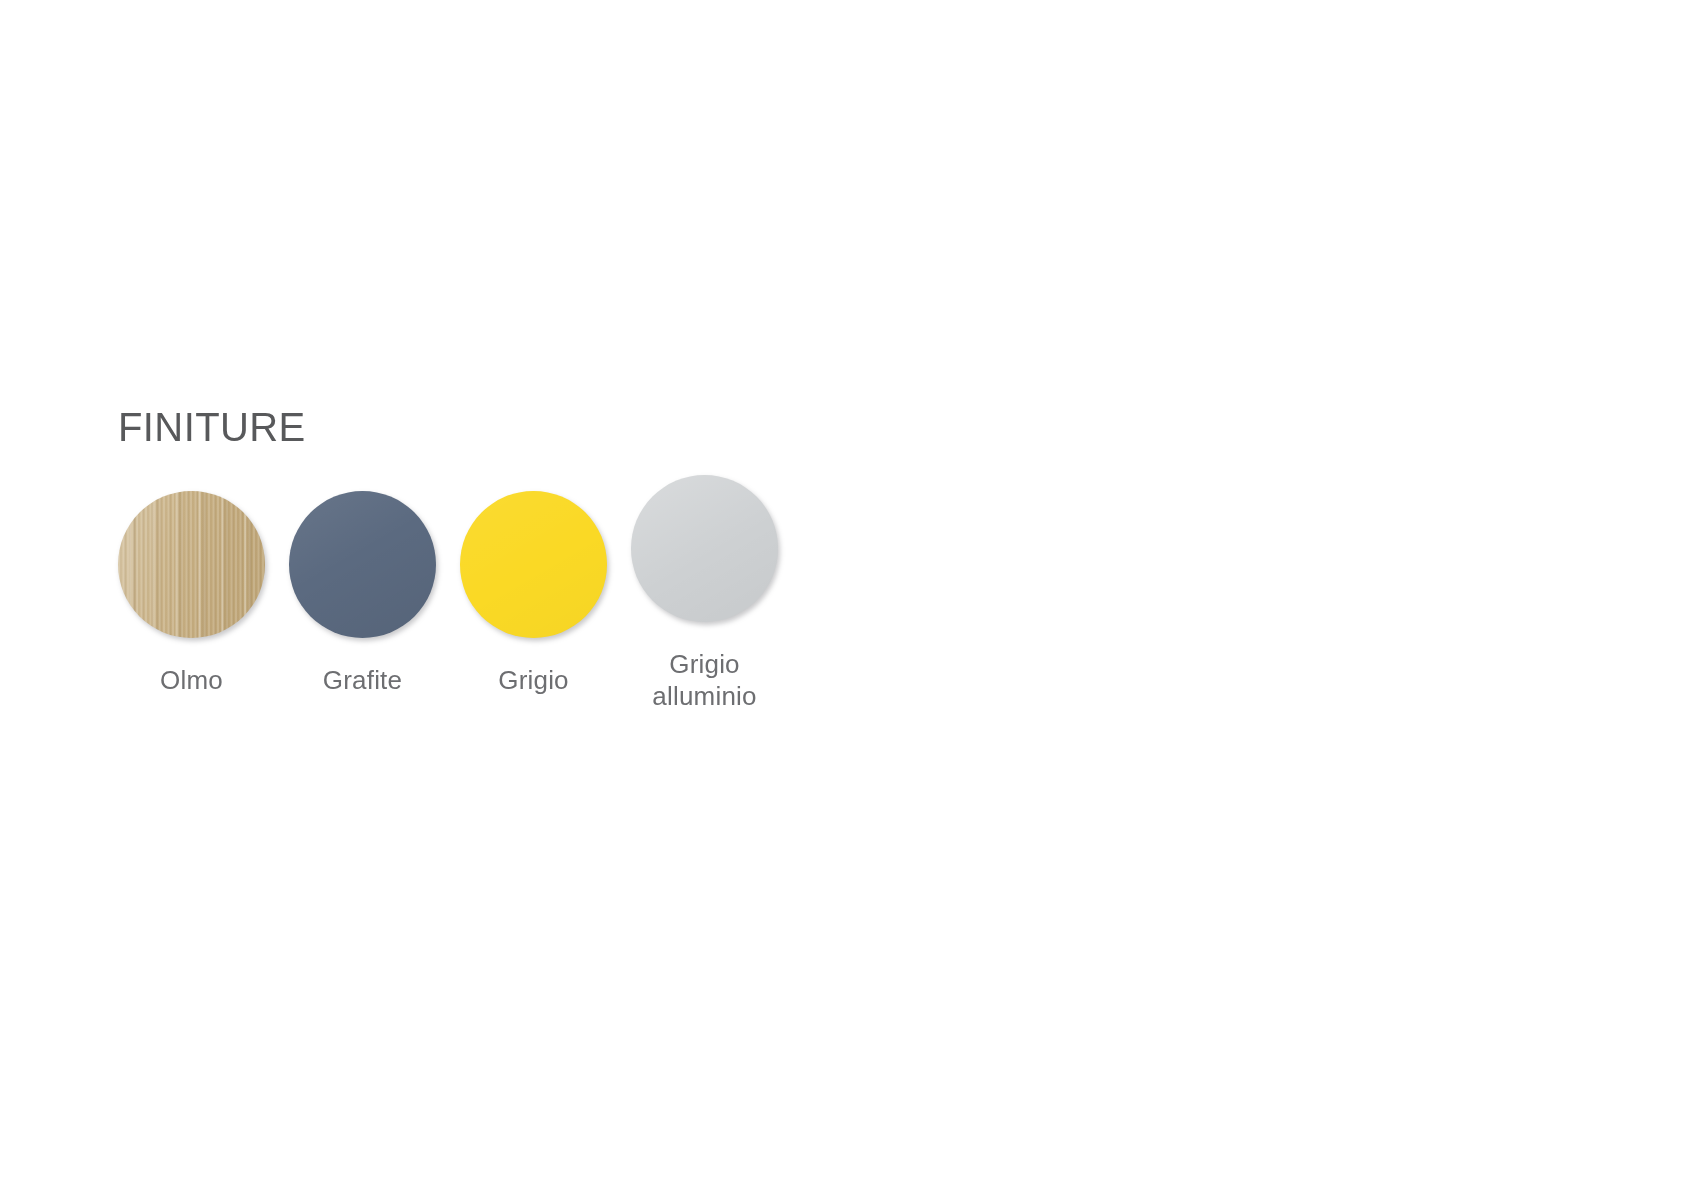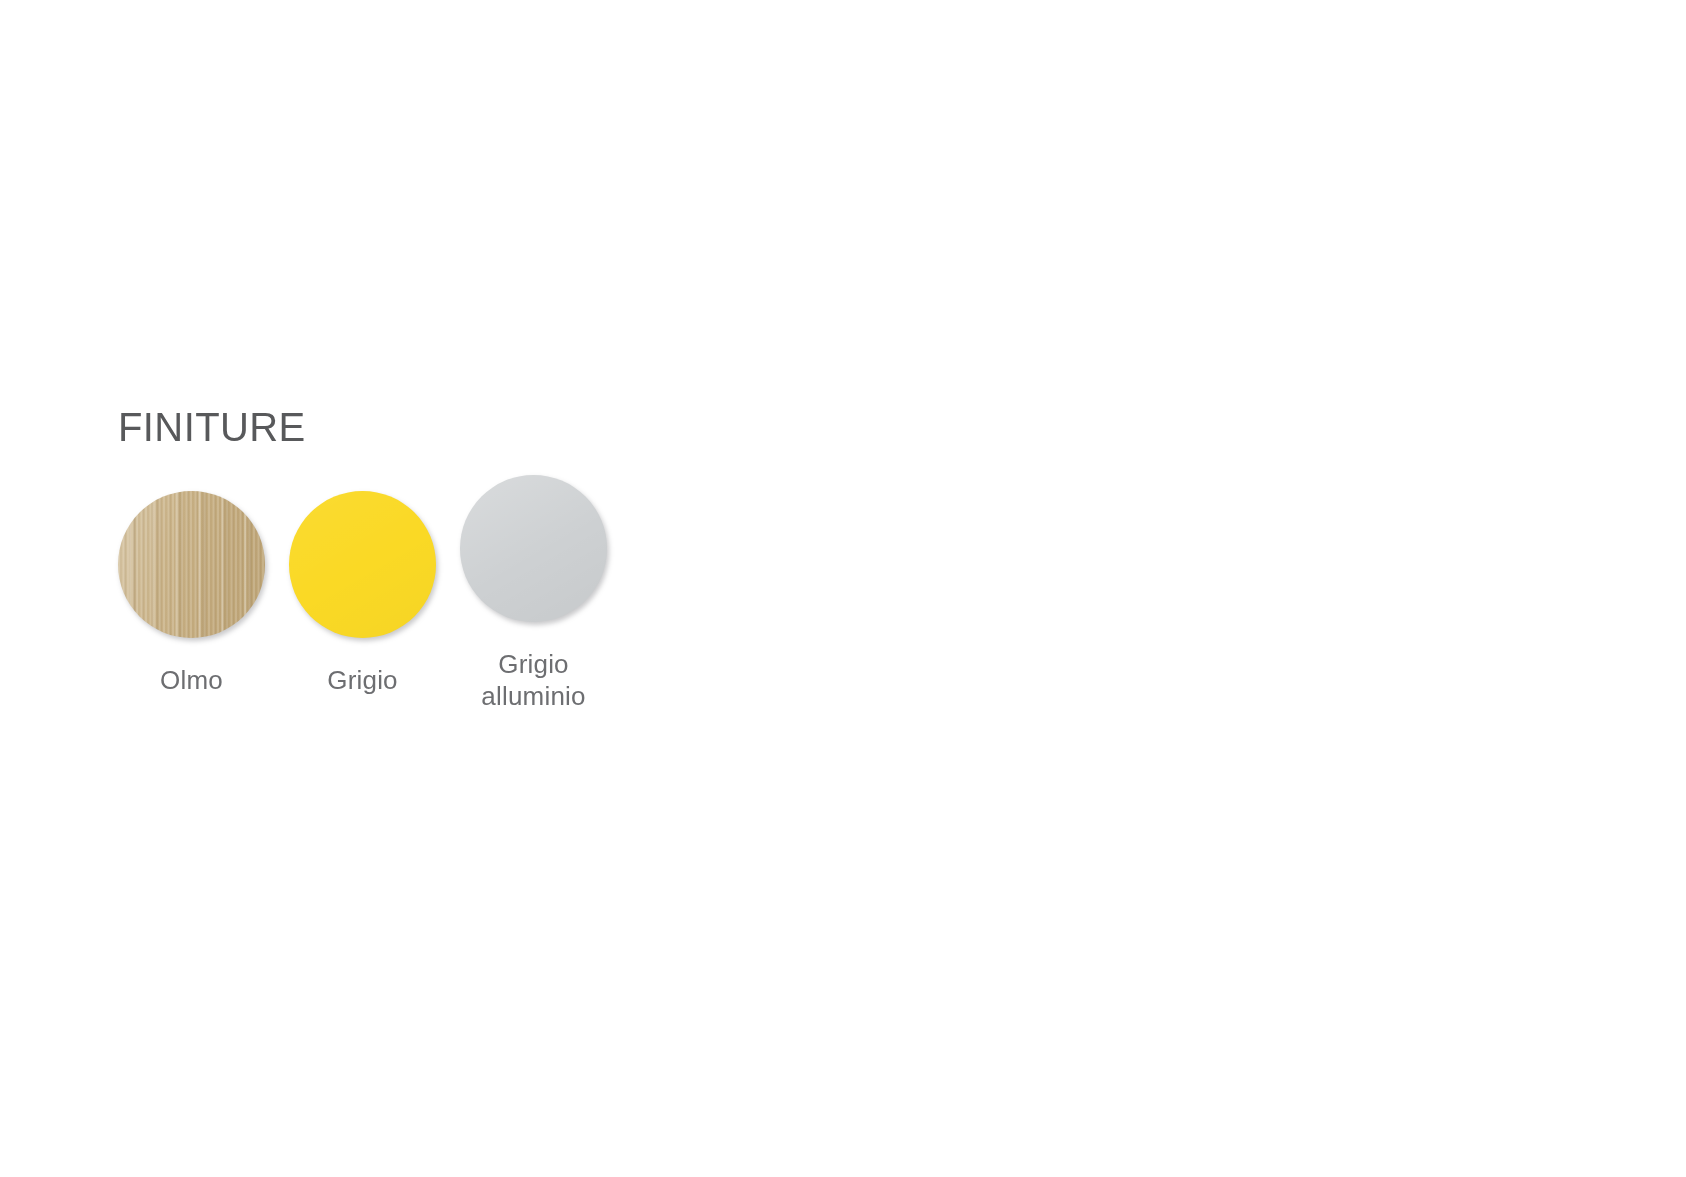--- a/index.html
+++ b/index.html
@@ -125,20 +125,24 @@
 
   <h1 class="section-title">FINITURE</h1>
 
   <div class="swatch-row">
 
     <div class="swatch">
       <div class="swatch-disc grain"></div>
       <div class="swatch-label">Olmo</div>
     </div>
 
+    <div class="swatch">
+      <div class="swatch-disc flat-graphite" style="background-color:#5b6a80"></div>
+      <div class="swatch-label">Grafite</div>
+    </div>
 
     <div class="swatch">
       <div class="swatch-disc flat-mustard" style="background-color:#fad925"></div>
       <div class="swatch-label">Grigio</div>
     </div>
 
     <div class="swatch">
       <div class="swatch-disc flat-alu" style="background-color:#cdd0d2"></div>
       <div class="swatch-label">Grigio
 alluminio</div>

